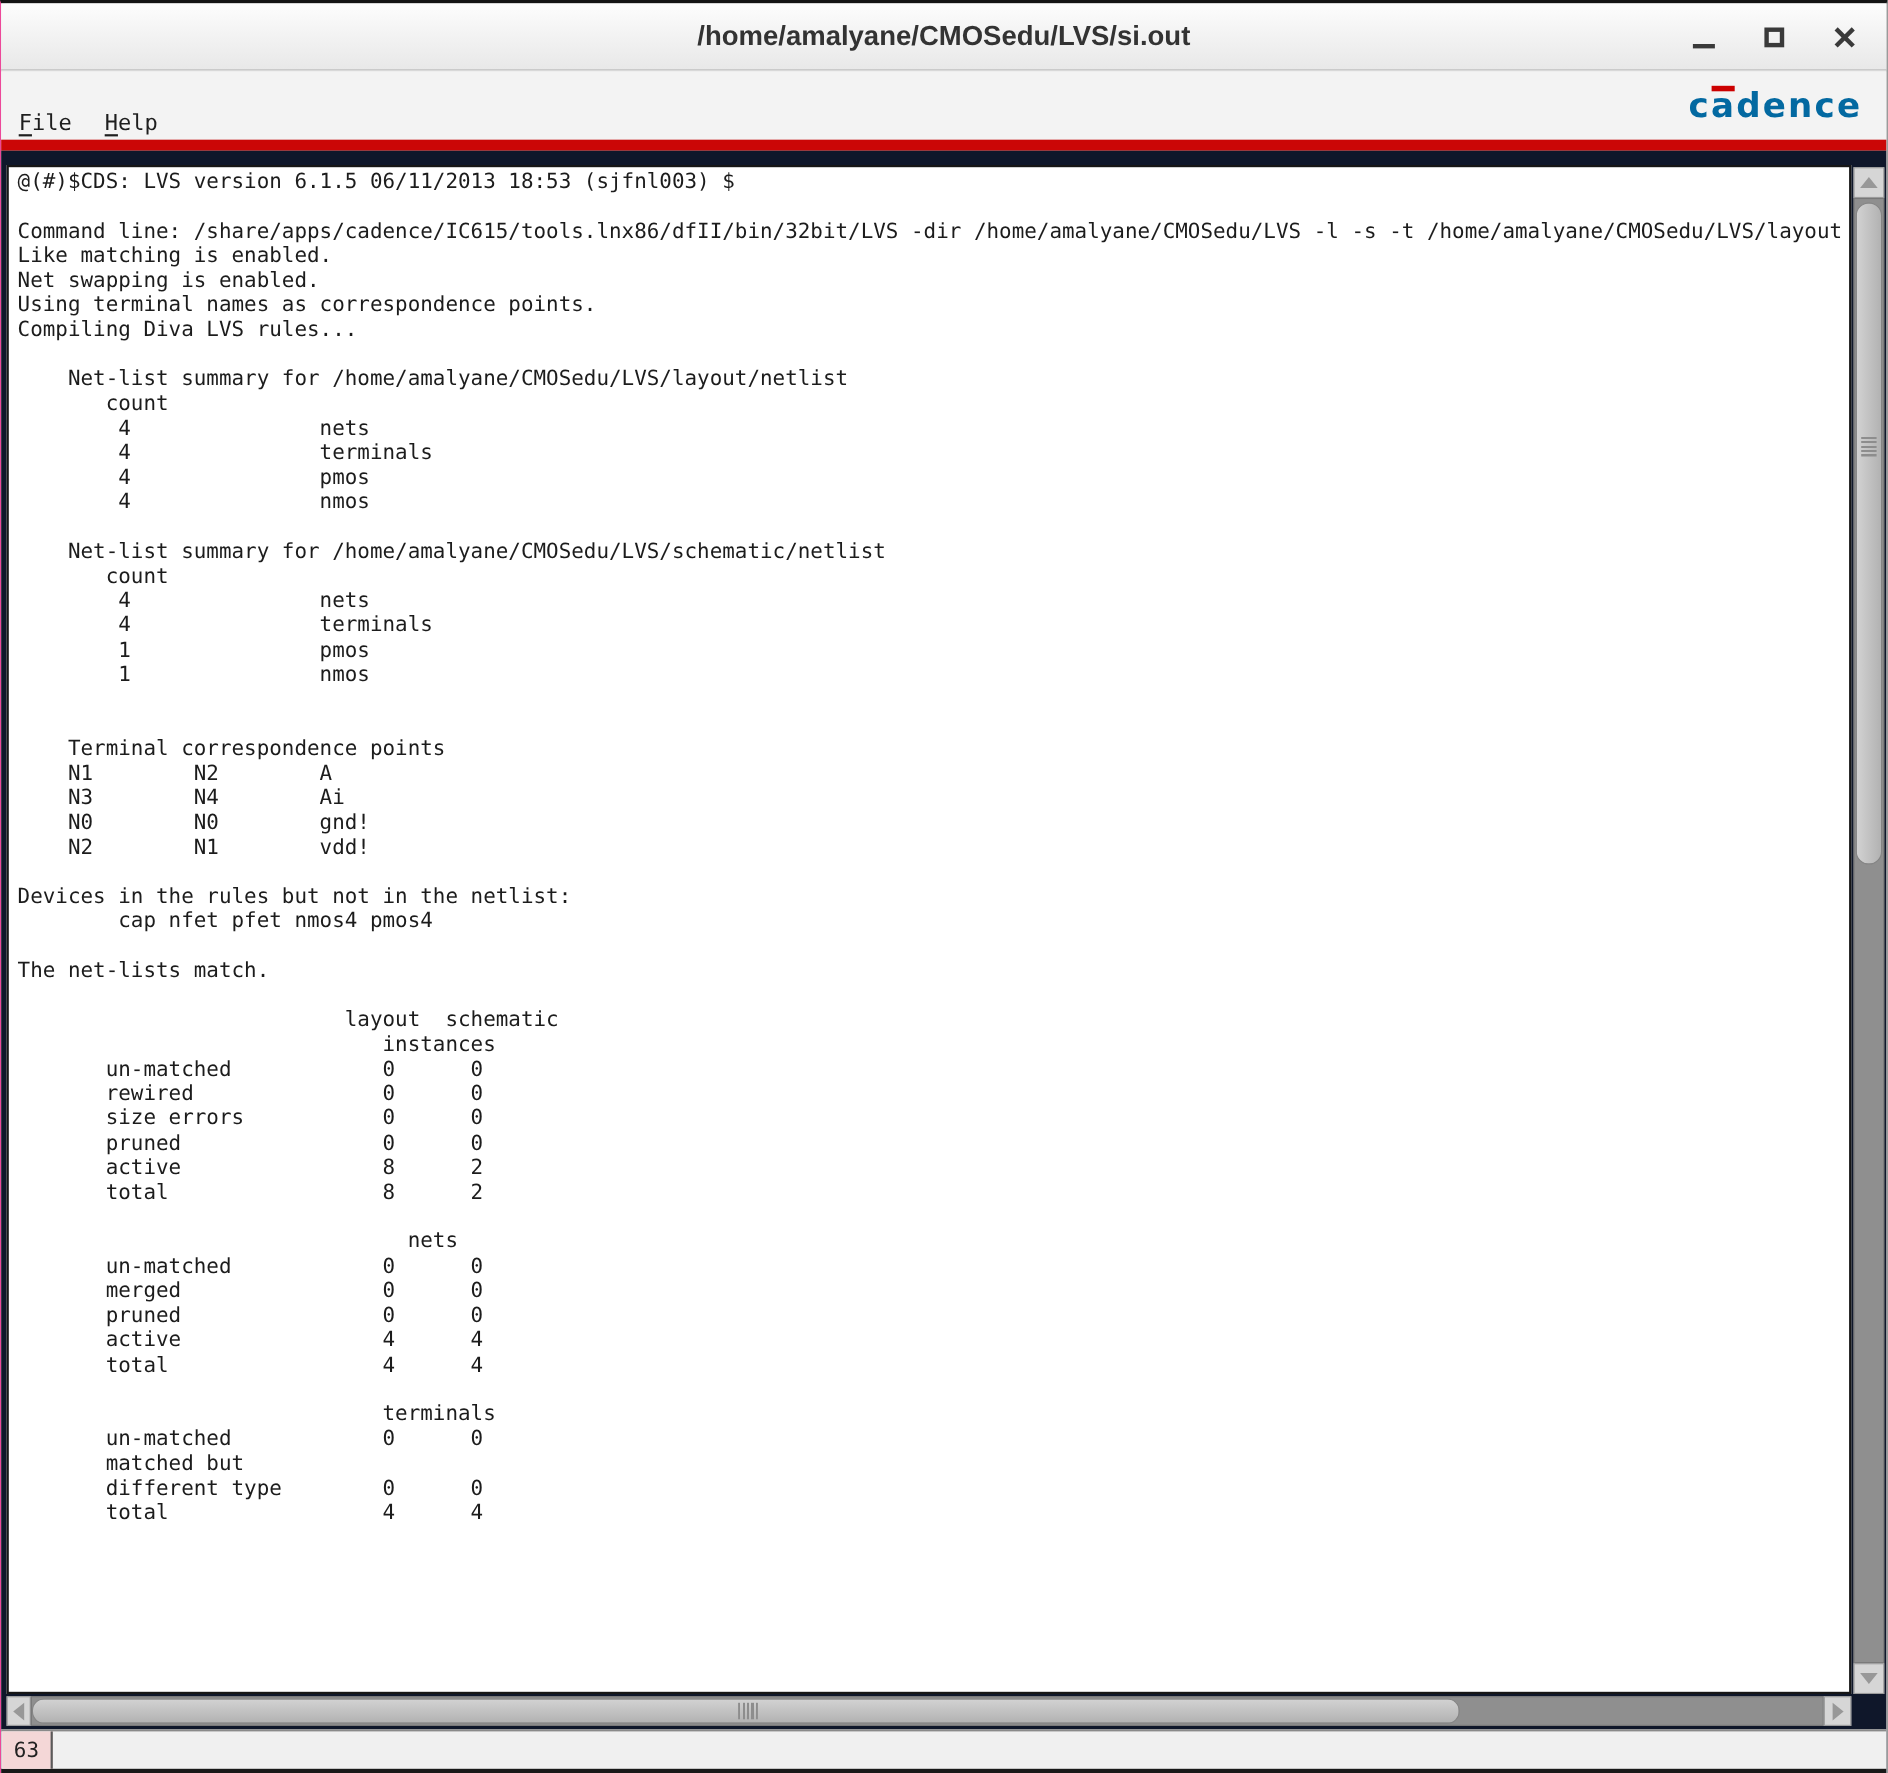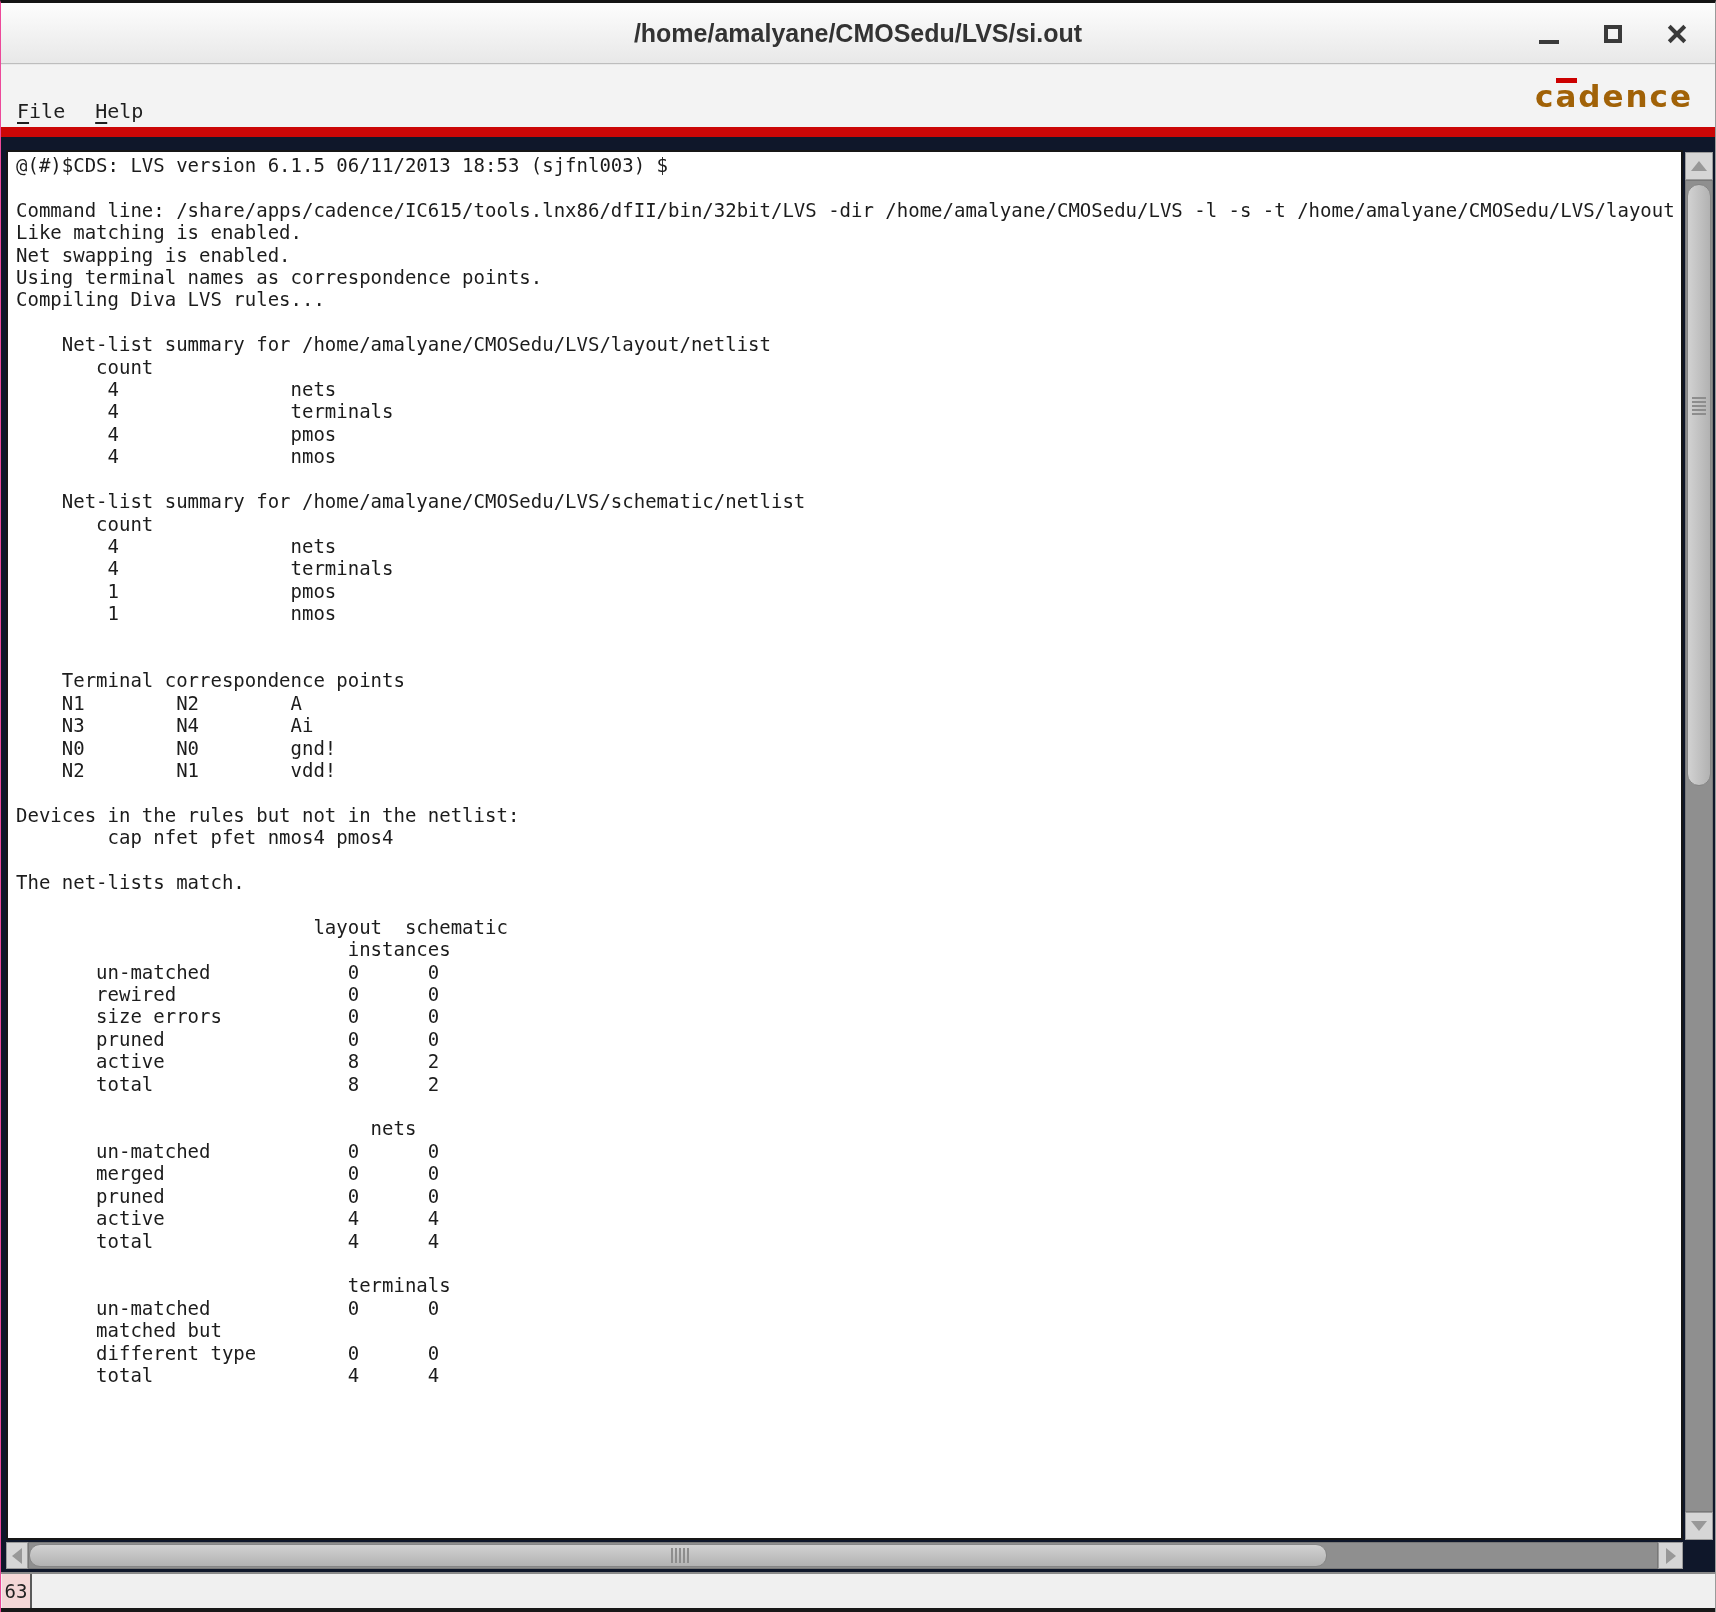--- a/index.html
+++ b/index.html
@@ -47,21 +47,21 @@
     padding:0 16px;
   }
   .menus{display:flex;align-items:flex-start;margin-top:30px;}
   .menu-item{
     font-family:"DejaVu Sans Mono", monospace;
     font-size:20px;color:#1e1e1e;margin-right:30px;cursor:default;
   }
   .menu-item u{text-decoration:underline;text-underline-offset:4px;}
   .logo{
     font-family:"DejaVu Sans", sans-serif;
-    font-weight:bold;font-size:31px;color:#a16207;
+    font-weight:bold;font-size:31px;color:#0369a1;
     letter-spacing:2px;line-height:1;padding-right:6px;
   }
   .logo-a{position:relative;display:inline-block;}
   .logo-a::before{
     content:"";position:absolute;top:-3px;left:1px;right:1px;height:5px;background:#cc0000;
   }
   .redline{position:absolute;left:0;right:0;top:124px;height:10px;background:#cb0606;}
   
   .main{position:absolute;left:0;right:0;top:134px;bottom:0;background:#0f172a;}
   .terminal{
@@ -109,21 +109,21 @@
   .grip-v{
     position:absolute;top:3px;left:641px;width:18px;height:15px;
     background:repeating-linear-gradient(to right,#8d8d8d 0 2px,transparent 2px 4px);
   }
   
   .statusbar{
     position:absolute;left:0;right:0;top:1435px;bottom:0;
     background:#f0f0f0;border-top:2px solid #8a8a8a;border-bottom:4px solid #181818;
   }
   .line-badge{
-    position:absolute;left:1px;top:0;bottom:0;width:30px;
+    position:absolute;left:1px;top:0;bottom:0;width:46px;
     background:#f4d7d7;border-right:2px solid #5a5a5a;
     display:flex;align-items:center;justify-content:center;
     font-family:"DejaVu Sans Mono", monospace;font-size:19px;color:#222;
   }
 </style>
 </head>
 <body>
 
 <div class="window">
 

